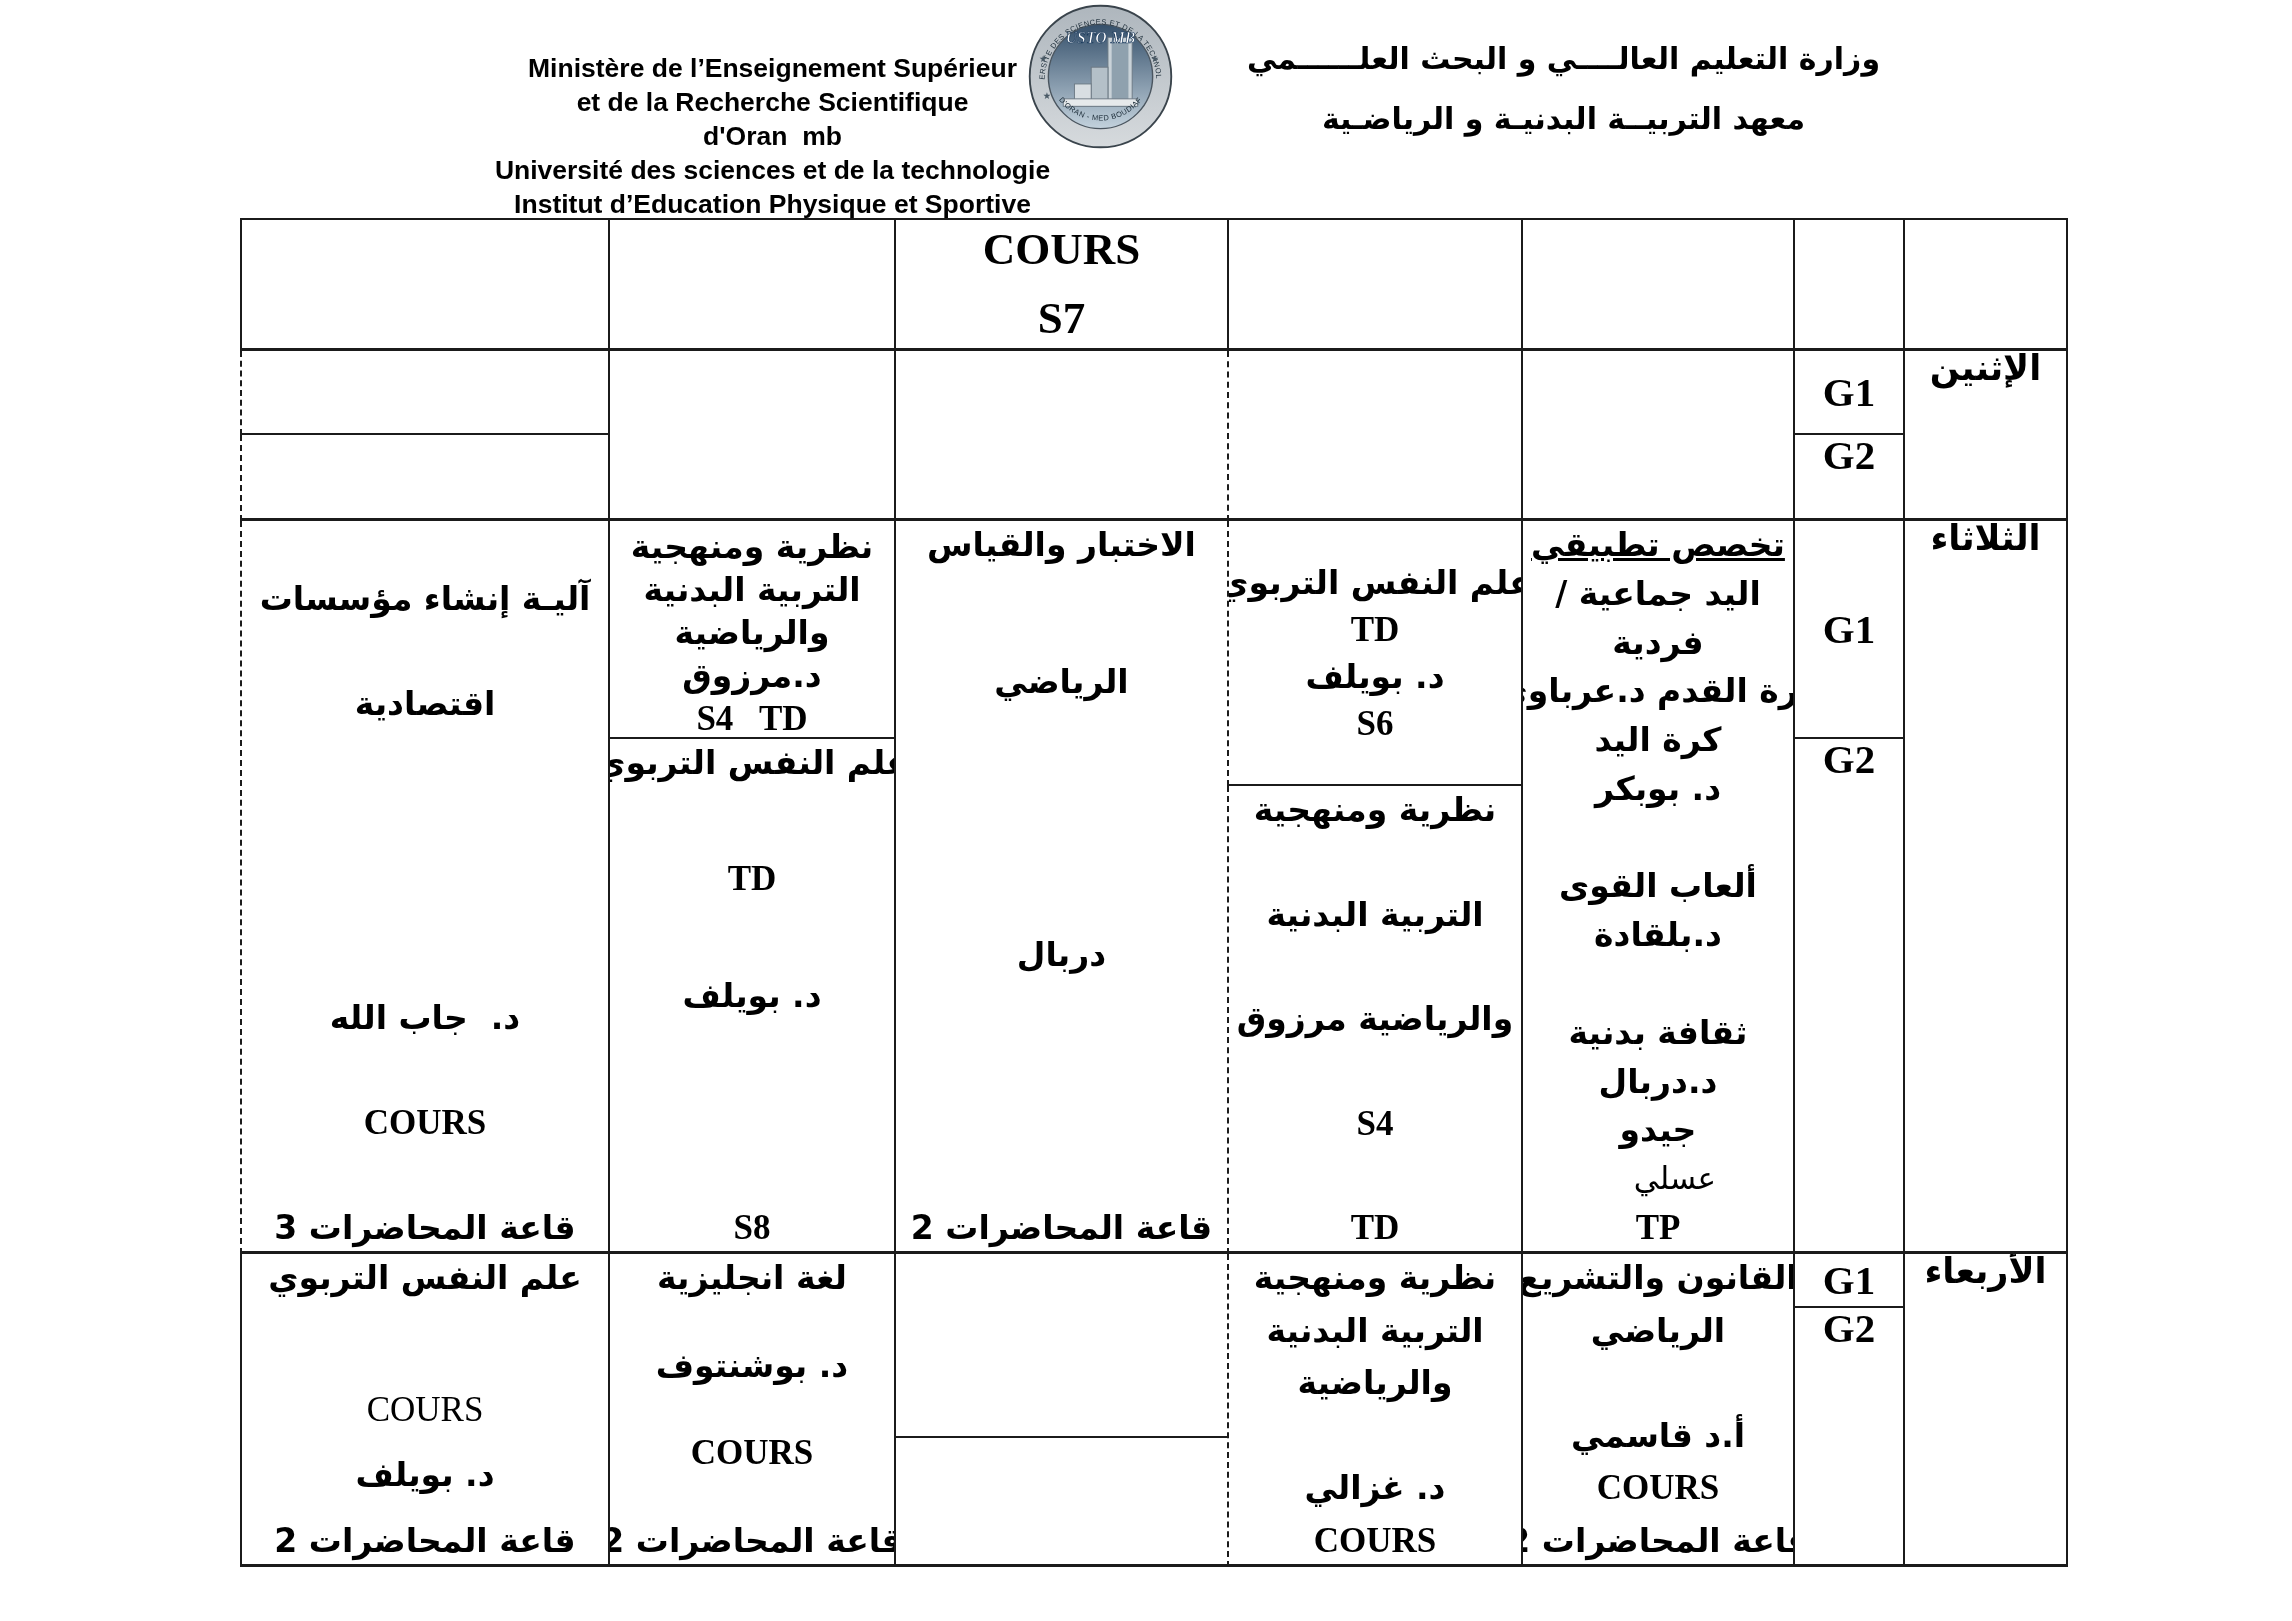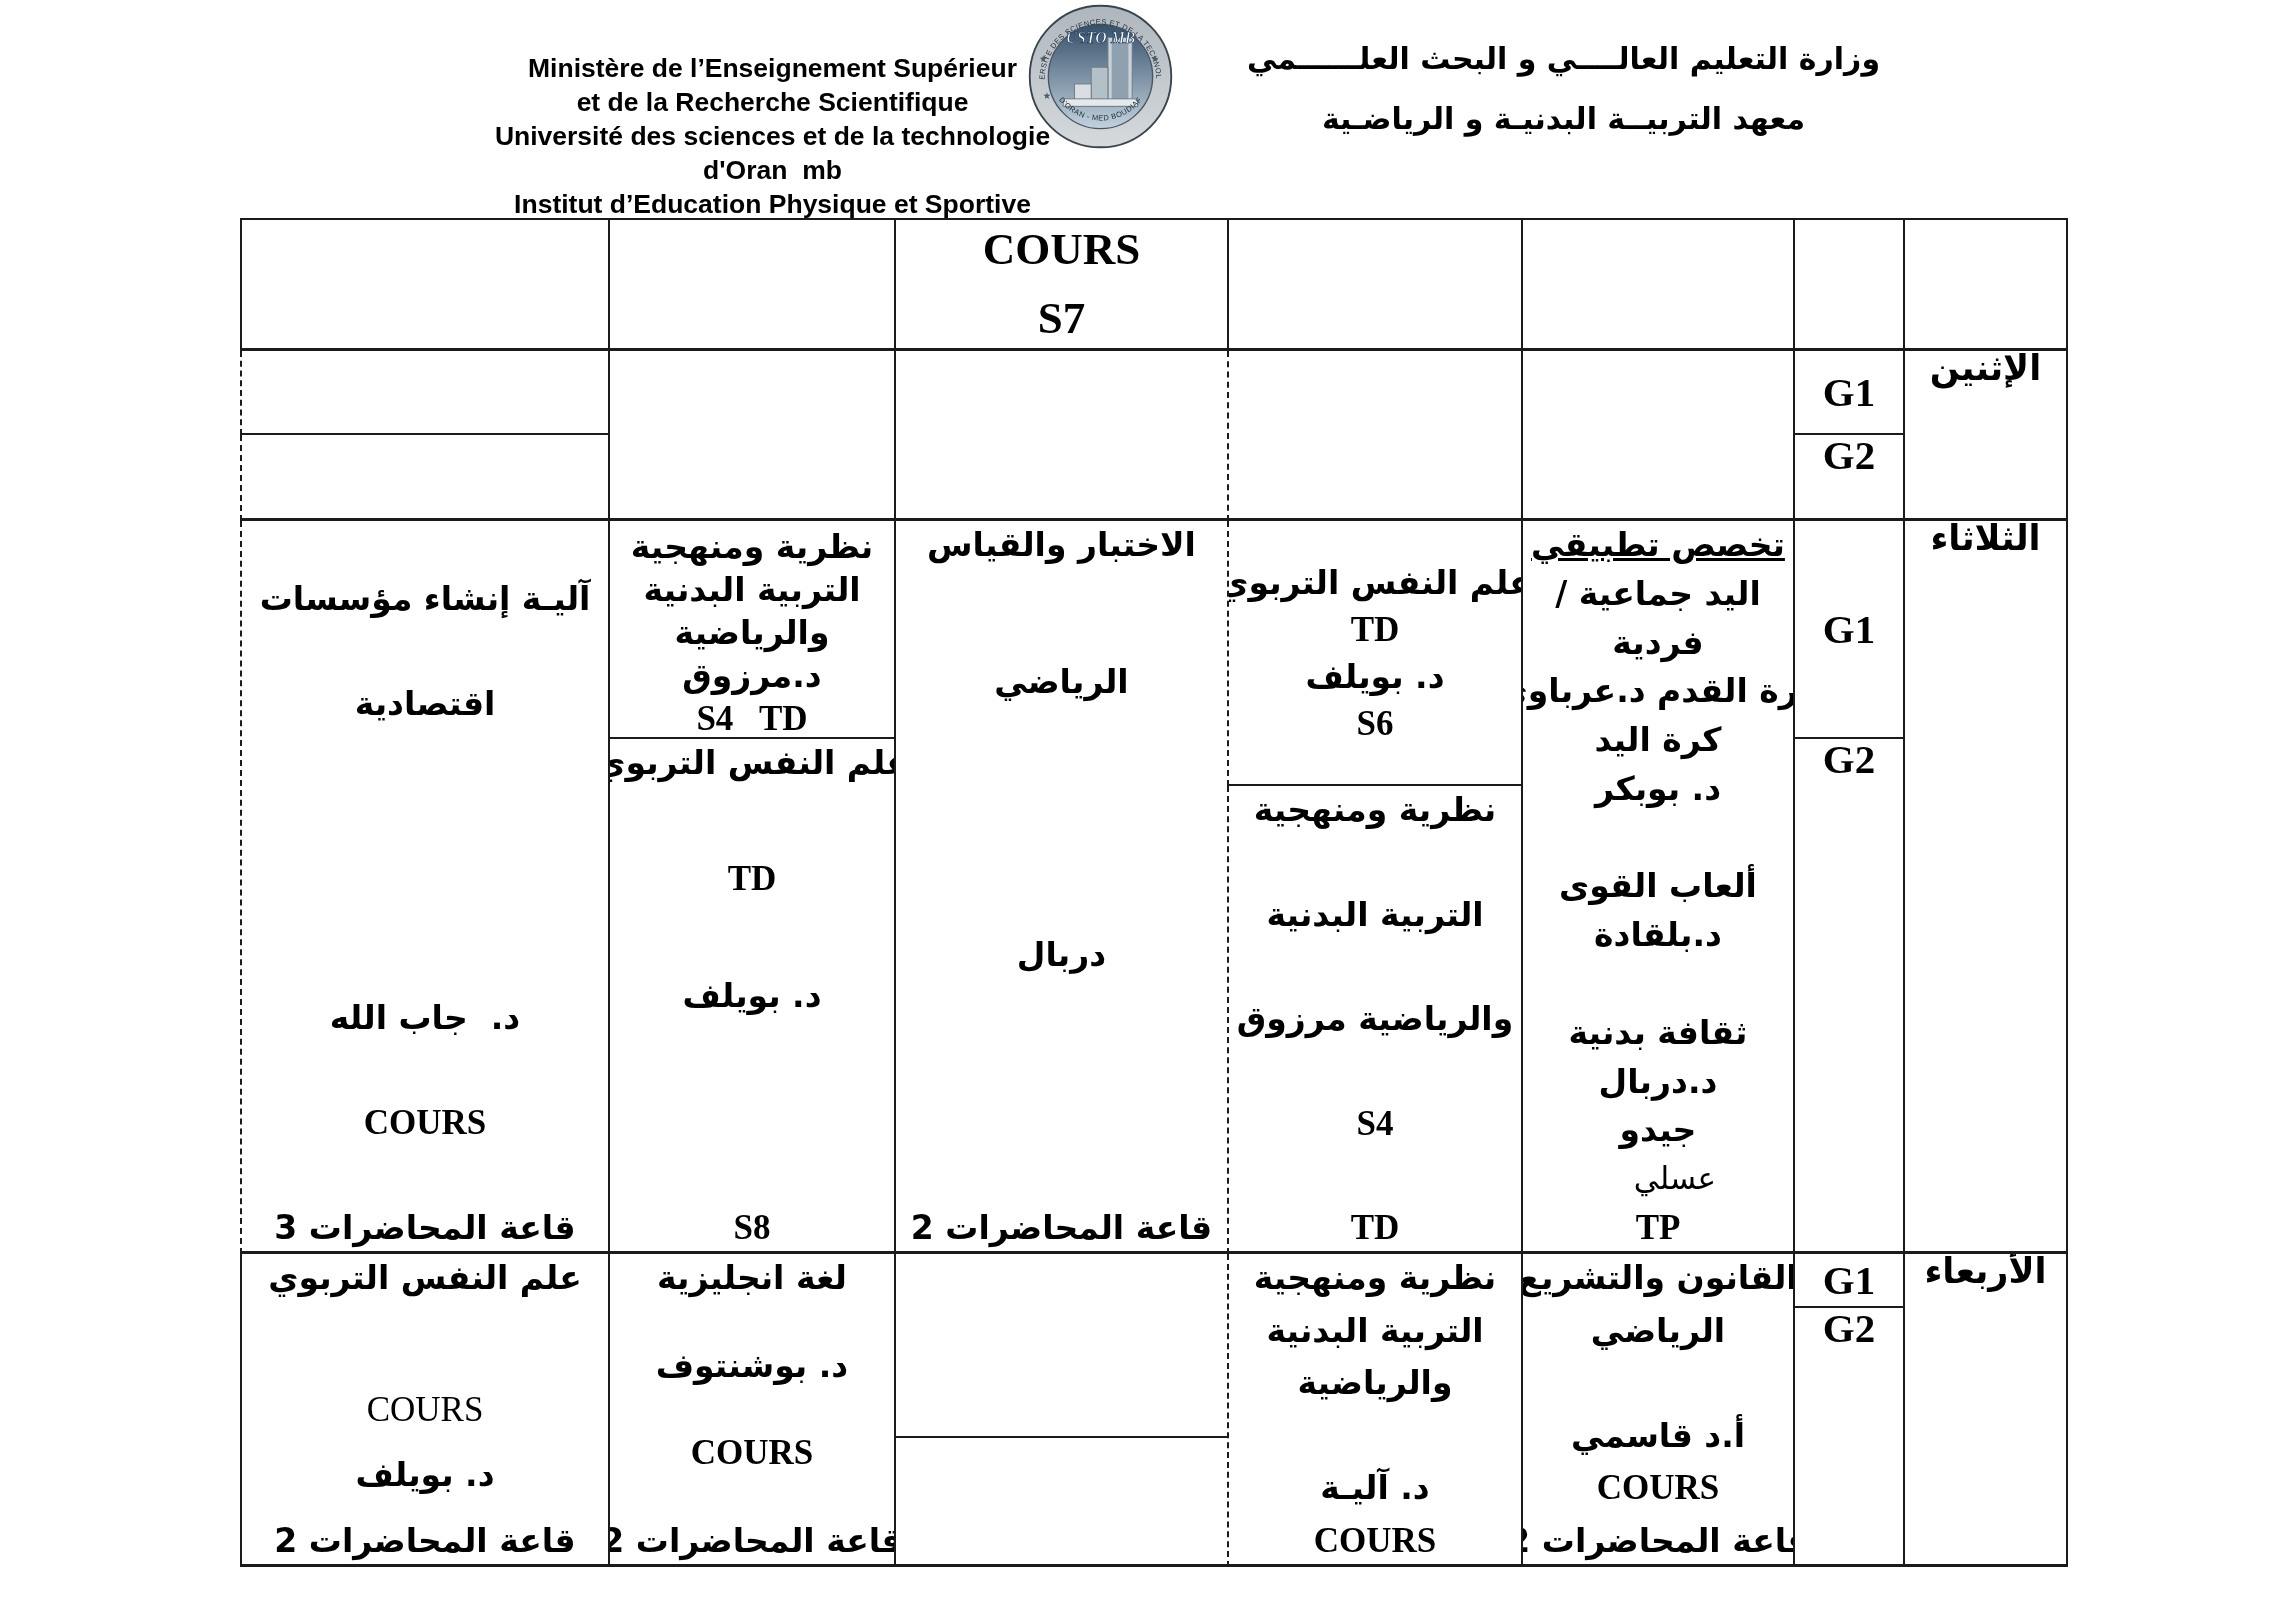--- a/index.html
+++ b/index.html
@@ -44,22 +44,22 @@
   .lift-up{padding-bottom:63px;}
 </style>
 </head>
 <body>
 
 <div class="page">
 
   <div class="fr-header">
       <div class="line l-fr">Ministère de l’Enseignement Supérieur</div>
       <div class="line l-fr">et de la Recherche Scientifique</div>
+      <div class="line l-fr">d'Oran  mb</div>
       <div class="line l-fr">Université des sciences et de la technologie</div>
-      <div class="line l-fr">d'Oran  mb</div>
       <div class="line l-fr">Institut d’Education Physique et Sportive</div>
     </div>
 
   <svg class="logo" viewBox="0 0 160 160">
     <defs>
       <linearGradient id="ringGrad" x1="0" y1="0" x2="0" y2="1">
         <stop offset="0" stop-color="#aeb6bd"></stop>
           <stop offset="1" stop-color="#d6dadd"></stop>
       </linearGradient>
       <linearGradient id="skyGrad" x1="0" y1="0" x2="0" y2="1">
@@ -201,21 +201,21 @@
         <div class="line l-la">COURS</div>
         <div class="line l-ar">قاعة المحاضرات 2</div>
       </div>
     <div class="cell nr" style="grid-area:7/3/9/4"></div>
     <div class="cell nr hb" style="grid-area:9/3/10/4"></div>
     <div class="cell dl hb" style="grid-area:7/4/10/5">
         <div class="line l-ar">نظرية ومنهجية</div>
         <div class="line l-ar">التربية البدنية</div>
         <div class="line l-ar">والرياضية</div>
         <div class="line l-blank">&nbsp;</div>
-        <div class="line l-ar">د. آليـة</div>
+        <div class="line l-ar">د. غزالي</div>
         <div class="line l-la">COURS</div>
       </div>
     <div class="cell hb" style="grid-area:7/5/10/6">
         <div class="line l-ar">القانون والتشريع</div>
         <div class="line l-ar">الرياضي</div>
         <div class="line l-blank">&nbsp;</div>
         <div class="line l-ar">أ.د قاسمي</div>
         <div class="line l-la">COURS</div>
         <div class="line l-ar">قاعة المحاضرات 2</div>
       </div>

